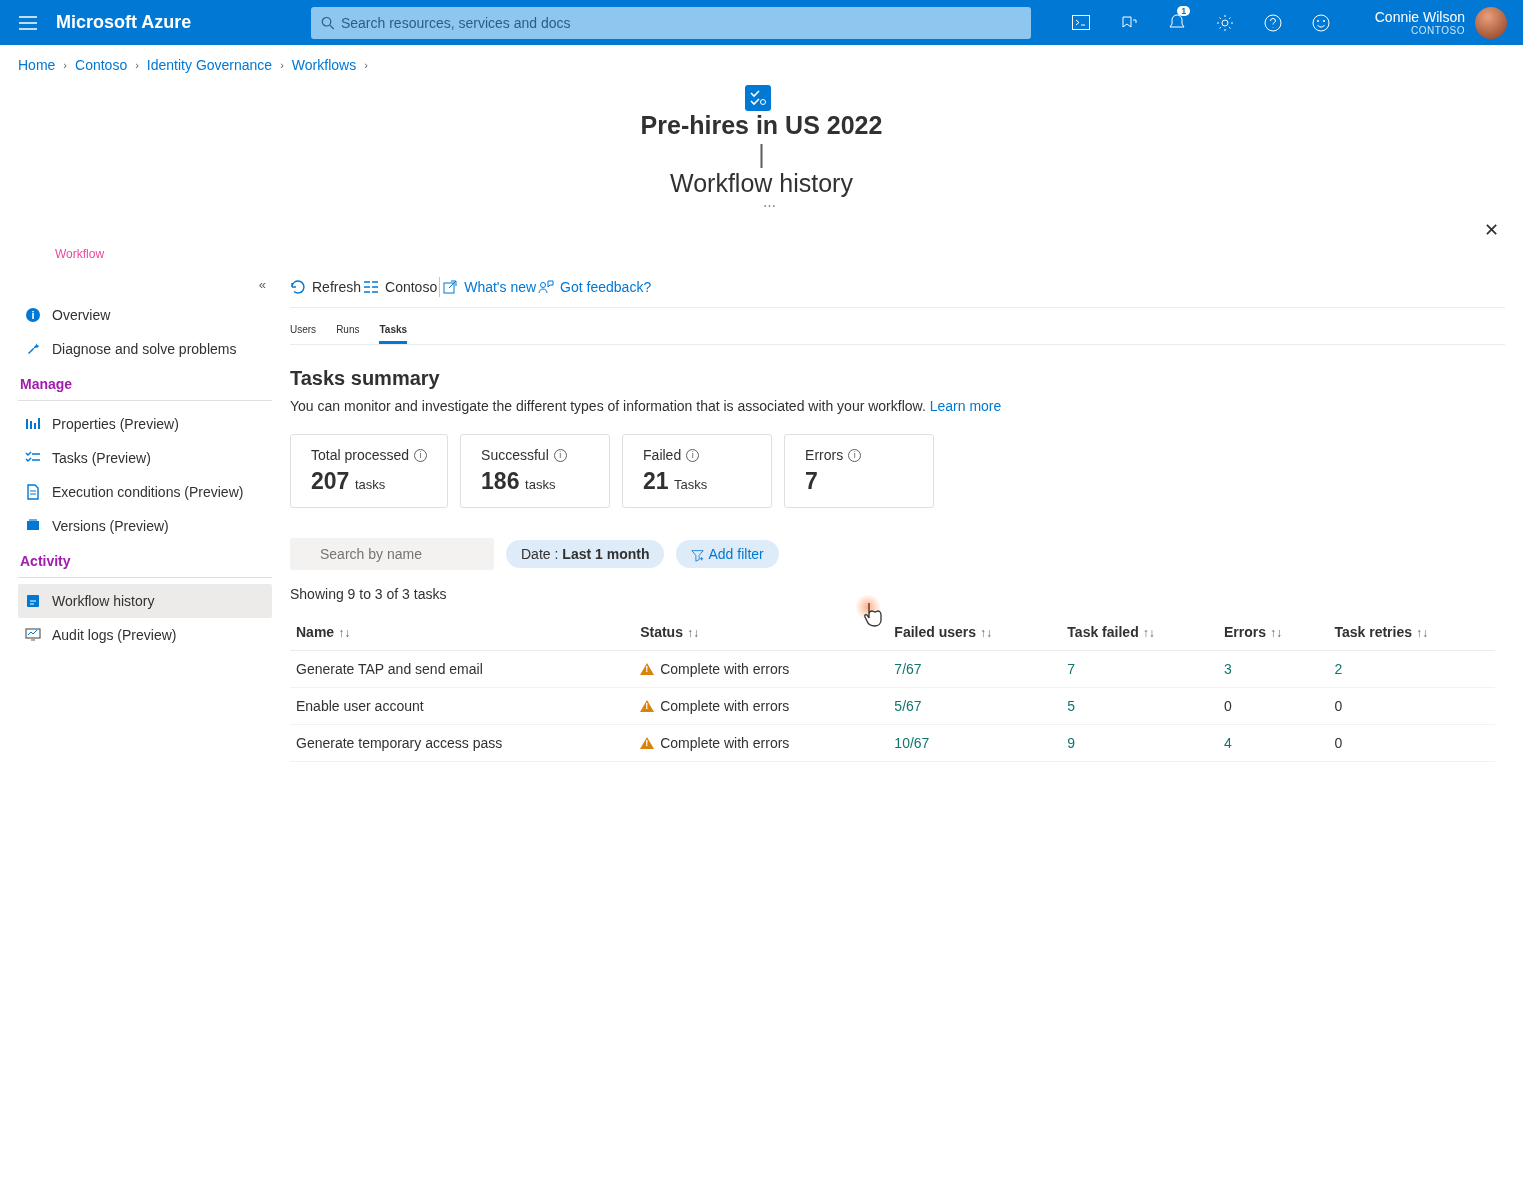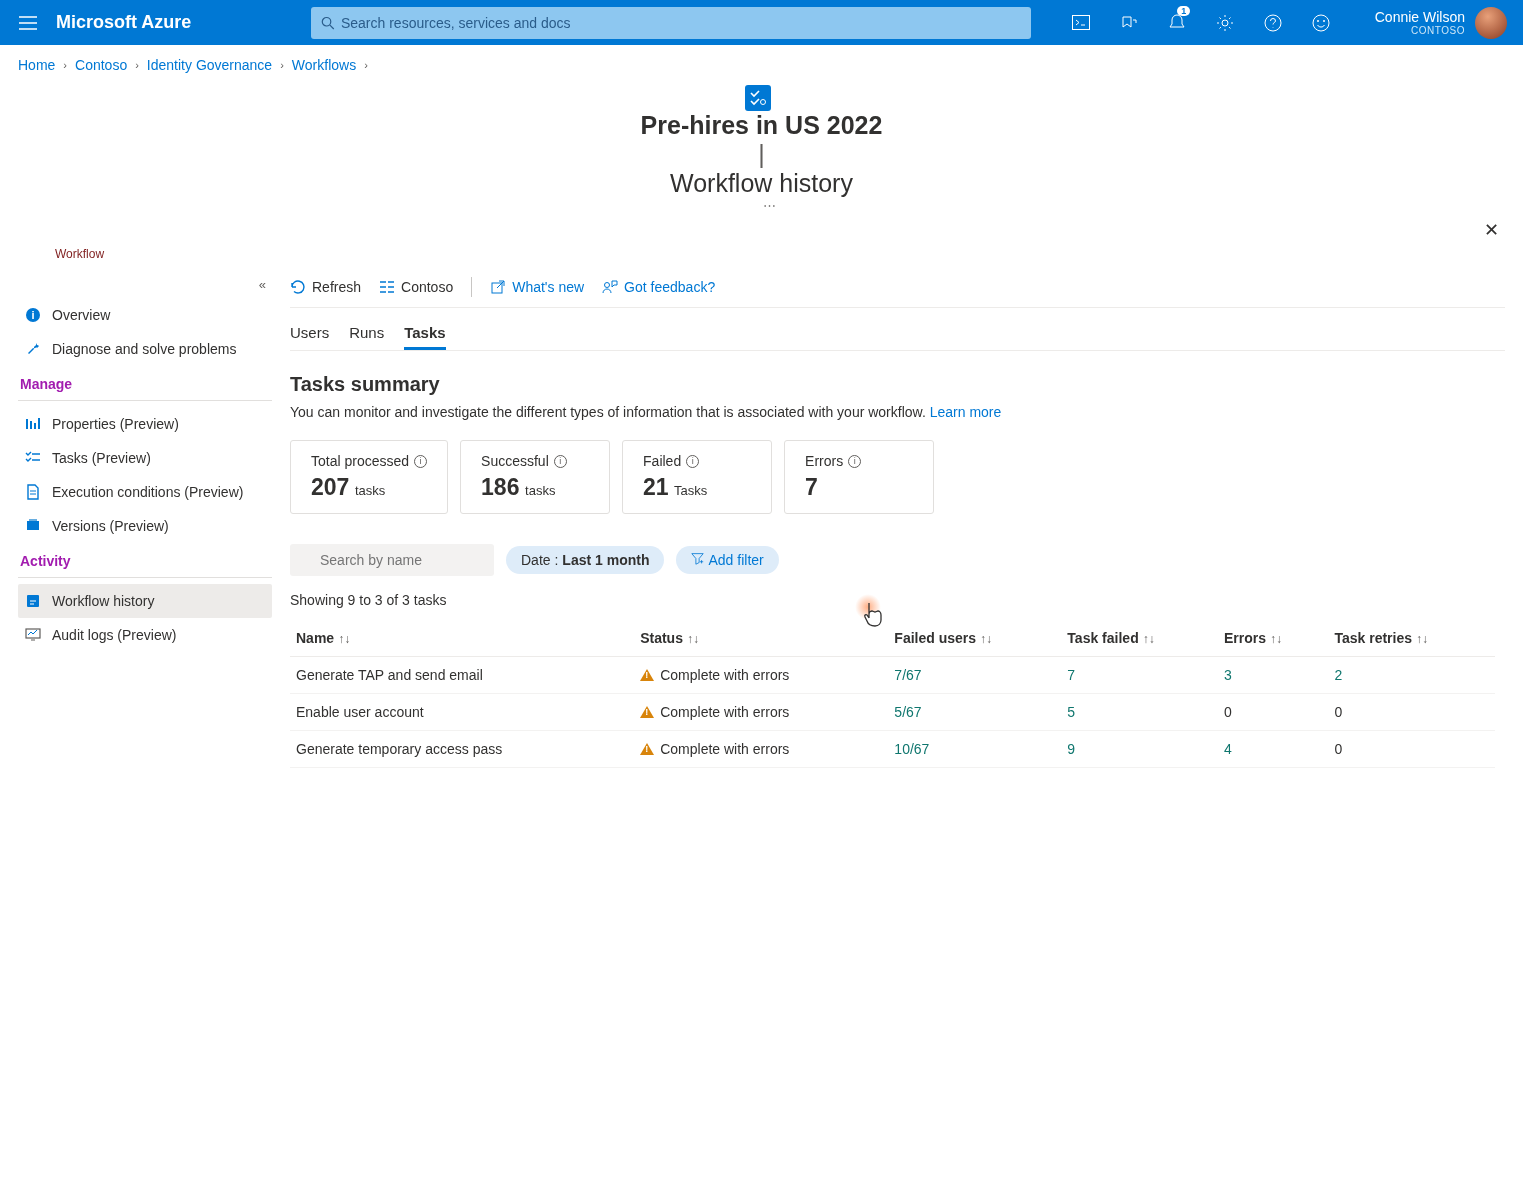--- a/index.html
+++ b/index.html
@@ -27,59 +27,59 @@
 .chev { color: #605e5c; font-size: 11px; }
 
 
 .heading-row { display: flex; align-items: center; padding: 0 18px 2px 18px; flex-direction: column; }
 .heading-icon { width: 26px; height: 26px; margin-right: 8px; background: #0078d4; border-radius: 3px; display: inline-flex; align-items: center; justify-content: center; color: #fff; font-size: 13px; }
 .page-title { font-size: 25px; font-weight: 600; }
 .pipe { font-size: 25px; font-weight: 300; color: #605e5c; margin: 0 12px; }
 .subtitle { font-size: 25px; font-weight: 400; }
 .more-dots { margin-left: 16px; color: #605e5c; cursor: pointer; }
 .close-x { margin-left: auto; font-size: 18px; cursor: pointer; color: #323130; padding: 6px; }
-.subtext { font-size: 12px; color: #7f1d1d; padding-left: 55px; margin-top: -2px; margin-bottom: 6px; }
+.subtext { font-size: 12px; color: #ec4899; padding-left: 55px; margin-top: -2px; margin-bottom: 6px; }
 
 
 .layout { display: flex; }
 .sidebar { width: 290px; padding: 10px 18px; }
 .collapse-chev { text-align: right; padding-right: 6px; color: #605e5c; cursor: pointer; margin-bottom: 6px; }
 .side-item { display: flex; align-items: center; gap: 10px; padding: 8px 6px; font-size: 14px; cursor: pointer; border-radius: 2px; color: #323130; }
 .side-item.active { background: #edebe9; }
 .side-item .ico { width: 18px; height: 18px; display: inline-flex; align-items: center; justify-content: center; flex-shrink: 0; }
 .side-group { font-weight: 600; font-size: 14px; padding: 10px 6px 4px 2px; color: #a21caf; }
 .side-hr { border: none; border-bottom: 1px solid #e1dfdd; margin: 4px 0 6px 0; }
 
 .main { flex: 1; padding: 0 18px 0 0; }
-.toolbar { display: flex; align-items: center; gap: 18px; padding: 10px 0; border-bottom: 1px solid #edebe9; }
+.toolbar { display: flex; align-items: center; gap: 2px; padding: 10px 0; border-bottom: 1px solid #edebe9; }
 .tb-item { display: flex; align-items: center; gap: 6px; font-size: 14px; color: #323130; cursor: pointer; }
 .tb-item.blue svg { color: #0078d4; }
 .tb-item.blueall { color: #0078d4; }
 .tb-sep { width: 1px; height: 20px; background: #c8c6c4; }
 
 .tabs { display: flex; gap: 20px; padding: 10px 0 0 0; border-bottom: 1px solid #edebe9; }
-.tab { padding: 6px 0; font-size: 15px; cursor: pointer; color: #323130; }
+.tab { padding: 6px 0; font-size: 10px; cursor: pointer; color: #323130; }
 .tab.active { border-bottom: 3px solid #0078d4; font-weight: 600; }
 
 .section-title { font-size: 20px; font-weight: 600; margin: 22px 0 8px 0; }
 .section-desc { font-size: 14px; color: #323130; margin-bottom: 20px; }
 .section-desc a { color: #0078d4; text-decoration: none; cursor: pointer; }
 
 .cards { display: flex; gap: 12px; margin-bottom: 30px; }
 .card { border: 1px solid #e1dfdd; border-radius: 3px; padding: 12px 20px; min-width: 150px; }
 .card-label { font-size: 14px; color: #323130; display: flex; align-items: center; gap: 5px; }
 .card-label .info { width: 13px; height: 13px; border: 1px solid #605e5c; border-radius: 50%; display: inline-flex; align-items: center; justify-content: center; font-size: 9px; color: #605e5c; }
 .card-value { font-size: 23px; font-weight: 700; margin-top: 5px; }
 .card-unit { font-size: 13px; font-weight: 400; margin-left: 2px; }
 
 .filters { display: flex; align-items: center; gap: 12px; margin-bottom: 16px; }
 .search-name { background: #f3f2f1; border: none; border-radius: 3px; padding: 8px 12px 8px 30px; width: 204px; font-size: 14px; position: relative; }
 .search-wrap { position: relative; }
 .search-wrap .sicon { position: absolute; left: 9px; top: 9px; color: #605e5c; }
-.pill { background: #deecf9; border-radius: 15px; padding: 6px 15px; font-size: 14px; cursor: pointer; display: flex; align-items: flex-start; gap: 4px; }
+.pill { background: #deecf9; border-radius: 15px; padding: 6px 15px; font-size: 14px; cursor: pointer; display: flex; align-items: flex-end; gap: 4px; }
 .pill .b { font-weight: 600; }
 .pill.addf { color: #0078d4; }
 
 .showing { font-size: 14px; margin-bottom: 12px; }
 
 .table { width: calc(100% - 10px); border-collapse: collapse; }
 .table th { text-align: left; font-weight: 600; font-size: 14px; padding: 10px 6px; border-bottom: 1px solid #edebe9; }
 .table th .sort { color: #605e5c; font-size: 12px; margin-left: 4px; }
 .table td { padding: 10px 6px; font-size: 14px; border-bottom: 1px solid #f3f2f1; }
 .status-cell { display: flex; align-items: center; gap: 6px; }

